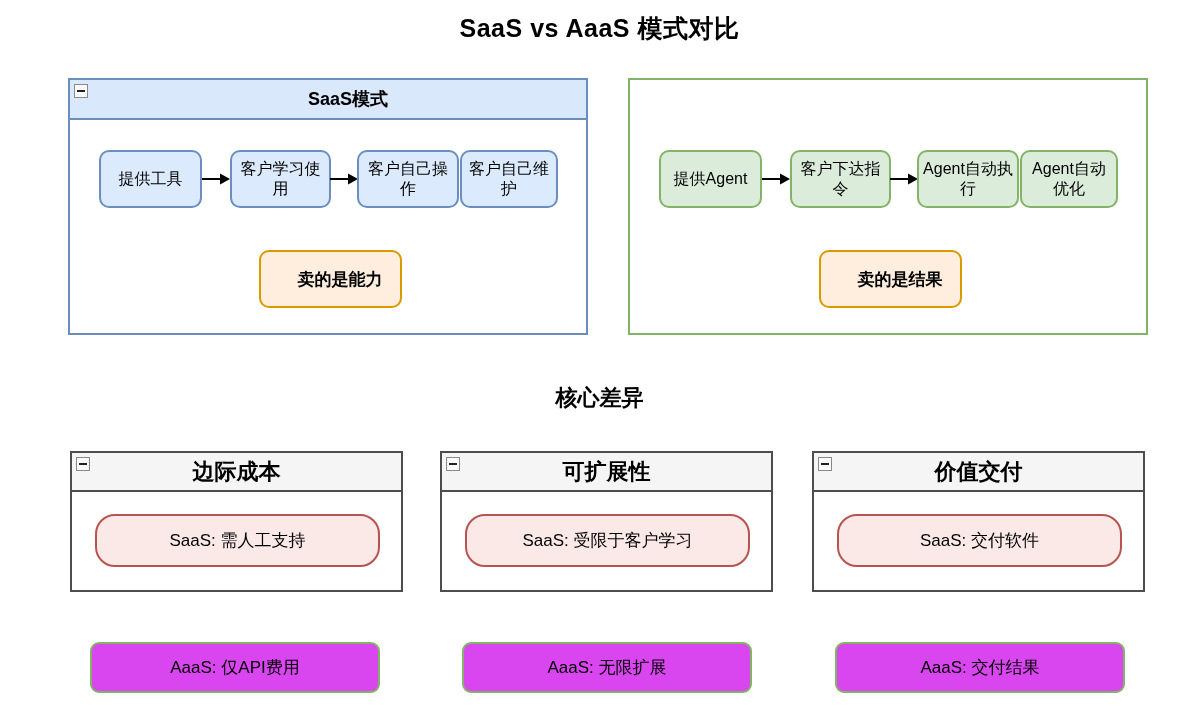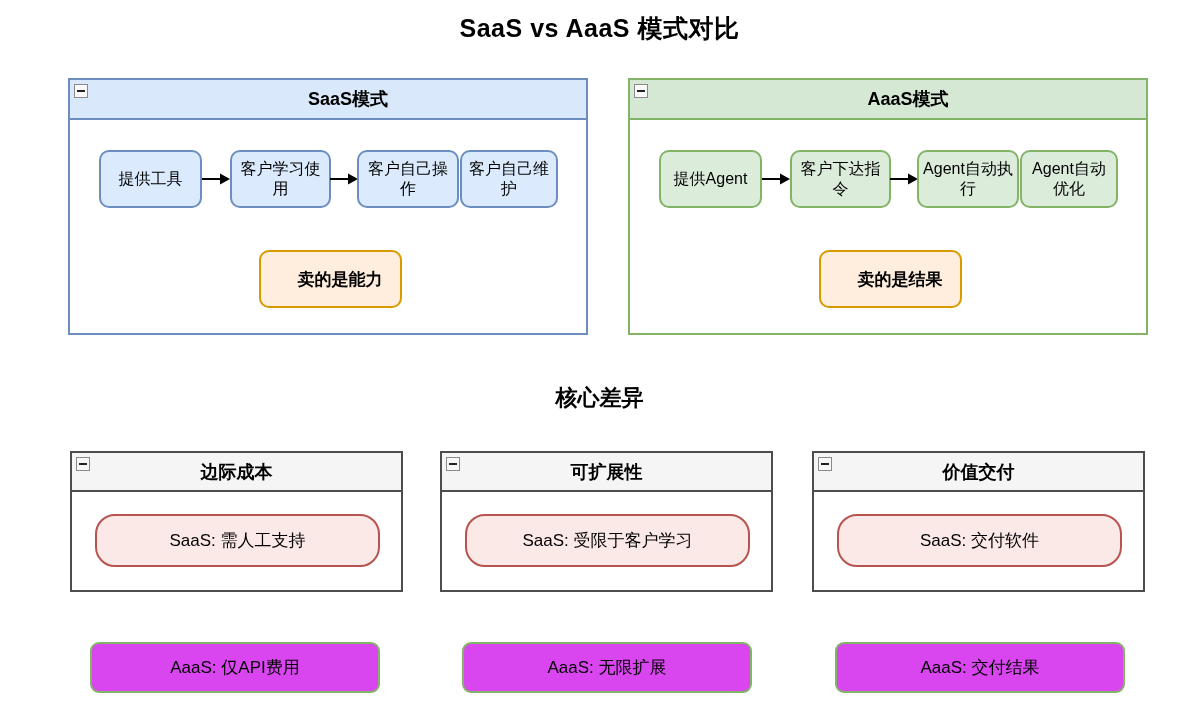--- a/index.html
+++ b/index.html
@@ -125,21 +125,21 @@
   .diff-panel.p2 { left: 440px; }
   .diff-panel.p3 { left: 812px; }
   .diff-panel .panel-header {
     position: relative;
     height: 39px;
     background: #f5f5f5;
     border-bottom: 2px solid #4d4d4d;
     display: flex;
     align-items: center;
     justify-content: center;
-    font-size: 18px;
+    font-size: 22px;
     font-weight: 700;
   }
   .saas-item {
     position: absolute;
     left: 23px;
     top: 61px;
     width: 285px;
     height: 53px;
     background: #fbe9e7;
     border: 2px solid #b85450;
@@ -191,26 +191,20 @@
     <svg class="flow-arrow a2" viewBox="0 0 28 14">
       <line x1="0" y1="7" x2="18" y2="7" stroke="#000" stroke-width="2"></line>
       <polygon points="18,1.5 28,7 18,12.5" fill="#000"></polygon>
     </svg>
     <div class="flow-box b4">客户自己维护</div>
     <div class="flow-box b3">客户自己操作</div>
     <div class="highlight-box">卖的是能力</div>
   </div>
 
   <div class="mode-panel aaas">
-    <div class="panel-header">
-      <span class="collapse-btn">
-        <span class="minus-bar"></span>
-      </span>
-      <span>AaaS模式</span>
-    </div>
     <div class="flow-box b1">提供Agent</div>
     <svg class="flow-arrow a1" viewBox="0 0 28 14">
       <line x1="0" y1="7" x2="18" y2="7" stroke="#000" stroke-width="2"></line>
       <polygon points="18,1.5 28,7 18,12.5" fill="#000"></polygon>
     </svg>
     <div class="flow-box b2">客户下达指令</div>
     <svg class="flow-arrow a2" viewBox="0 0 28 14">
       <line x1="0" y1="7" x2="18" y2="7" stroke="#000" stroke-width="2"></line>
       <polygon points="18,1.5 28,7 18,12.5" fill="#000"></polygon>
     </svg>

